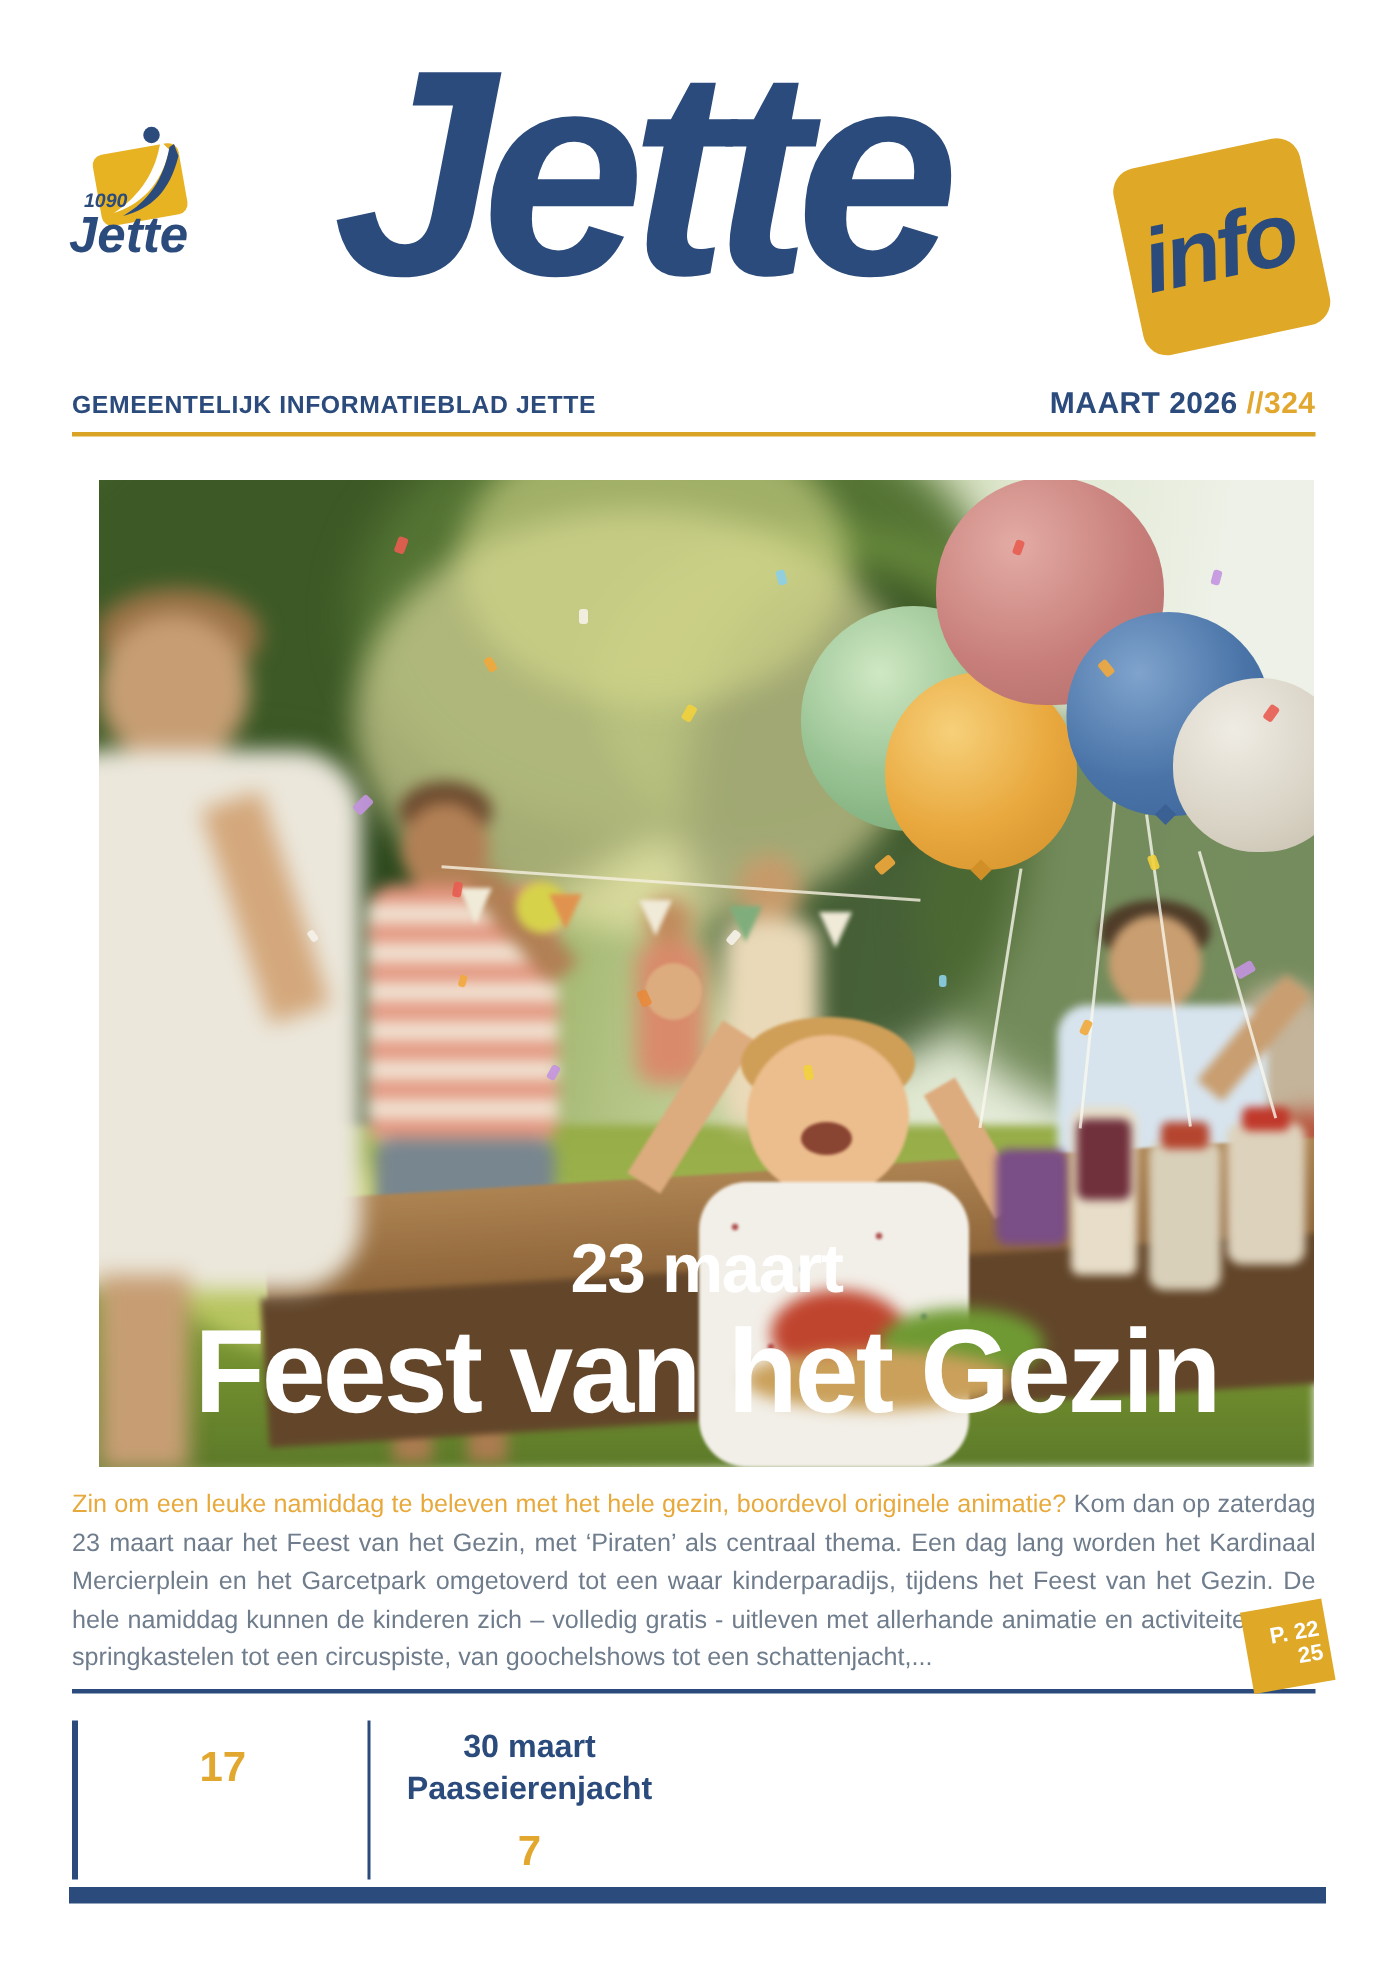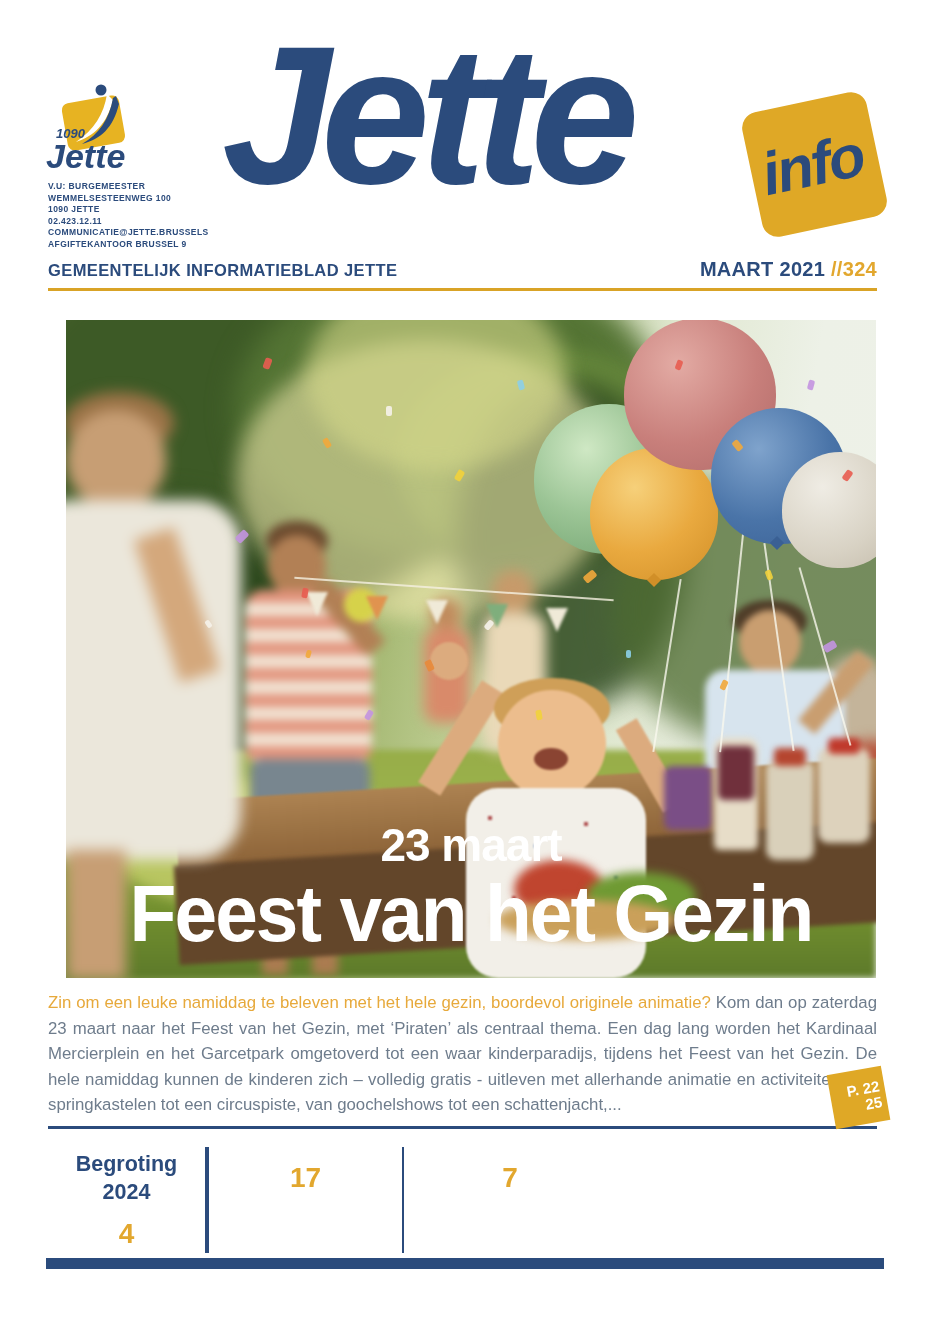--- a/index.html
+++ b/index.html
@@ -61,38 +61,30 @@
         <rect x="20" y="16" width="58" height="48" rx="7" fill="#E7B322"></rect>
       </g>
       <path d="M63 12 C60 32 50 48 32 60 C50 54 63 42 69 18 Z" fill="#ffffff"></path>
       <path d="M69 16 C65 38 55 52 38 62 C57 57 69 46 75 22 L72 14 Z" fill="#2B4B7C"></path>
       <circle cx="57" cy="8" r="5.5" fill="#2B4B7C"></circle>
       <text x="12" y="56" font-family="Liberation Sans, sans-serif" font-style="italic" font-weight="bold" font-size="13" fill="#2B4B7C">1090</text>
       <text x="2" y="86" font-family="Liberation Sans, sans-serif" font-style="italic" font-weight="bold" font-size="34" fill="#2B4B7C">Jette</text>
     </svg>
   </div>
 
-  <div class="colophon">
-    <div>V.U: BURGEMEESTER</div>
-    <div>WEMMELSESTEENWEG 100</div>
-    <div>1090 JETTE</div>
-    <div>02.423.12.11</div>
-    <div>COMMUNICATIE@JETTE.BRUSSELS</div>
-    <div>AFGIFTEKANTOOR BRUSSEL 9</div>
-  </div>
 
   <div class="masthead-title">Jette</div>
   <div class="info-badge">
     <span>info</span>
   </div>
 
   <div class="subtitle-row">
     <div class="subtitle">GEMEENTELIJK INFORMATIEBLAD JETTE</div>
     <div class="issue">
-      <span class="m">MAART 2021</span>
+      <span class="m">MAART 2026</span>
       <span class="n">//324</span>
     </div>
   </div>
   <div class="gold-rule"></div>
 
   <div class="hero">
 
     <div class="blob bl14" style="left:-70px;top:-80px;width:480px;height:390px;background:#3d5a26;"></div>
     <div class="blob bl14" style="left:170px;top:-60px;width:430px;height:300px;background:#547434;"></div>
     <div class="blob bl14" style="left:-60px;top:180px;width:320px;height:340px;background:#2f4a1f;"></div>
@@ -221,29 +213,26 @@
   <div class="page-badge">
     <div class="txt">
       <div>P. 22</div>
       <div>25</div>
     </div>
   </div>
 
   <div class="navy-rule"></div>
 
   <div class="toc">
-    <div class="toc-item c1">
-      <div class="lbl"><span>Begroting</span><br><span>2024</span></div>
-      <div class="pg">4</div>
-    </div>
     <div class="toc-sep"></div>
     <div class="toc-sep"></div>
     <div class="toc-item c3">
       <div class="pg">17</div>
     </div>
     <div class="toc-sep"></div>
     <div class="toc-item c4">
+      <div class="lbl"><span>30 maart</span><br><span>Paaseierenjacht</span></div>
       <div class="pg">7</div>
     </div>
   </div>
 
   <div class="footer-bar"></div>
 </div>
 
 </body></html>

